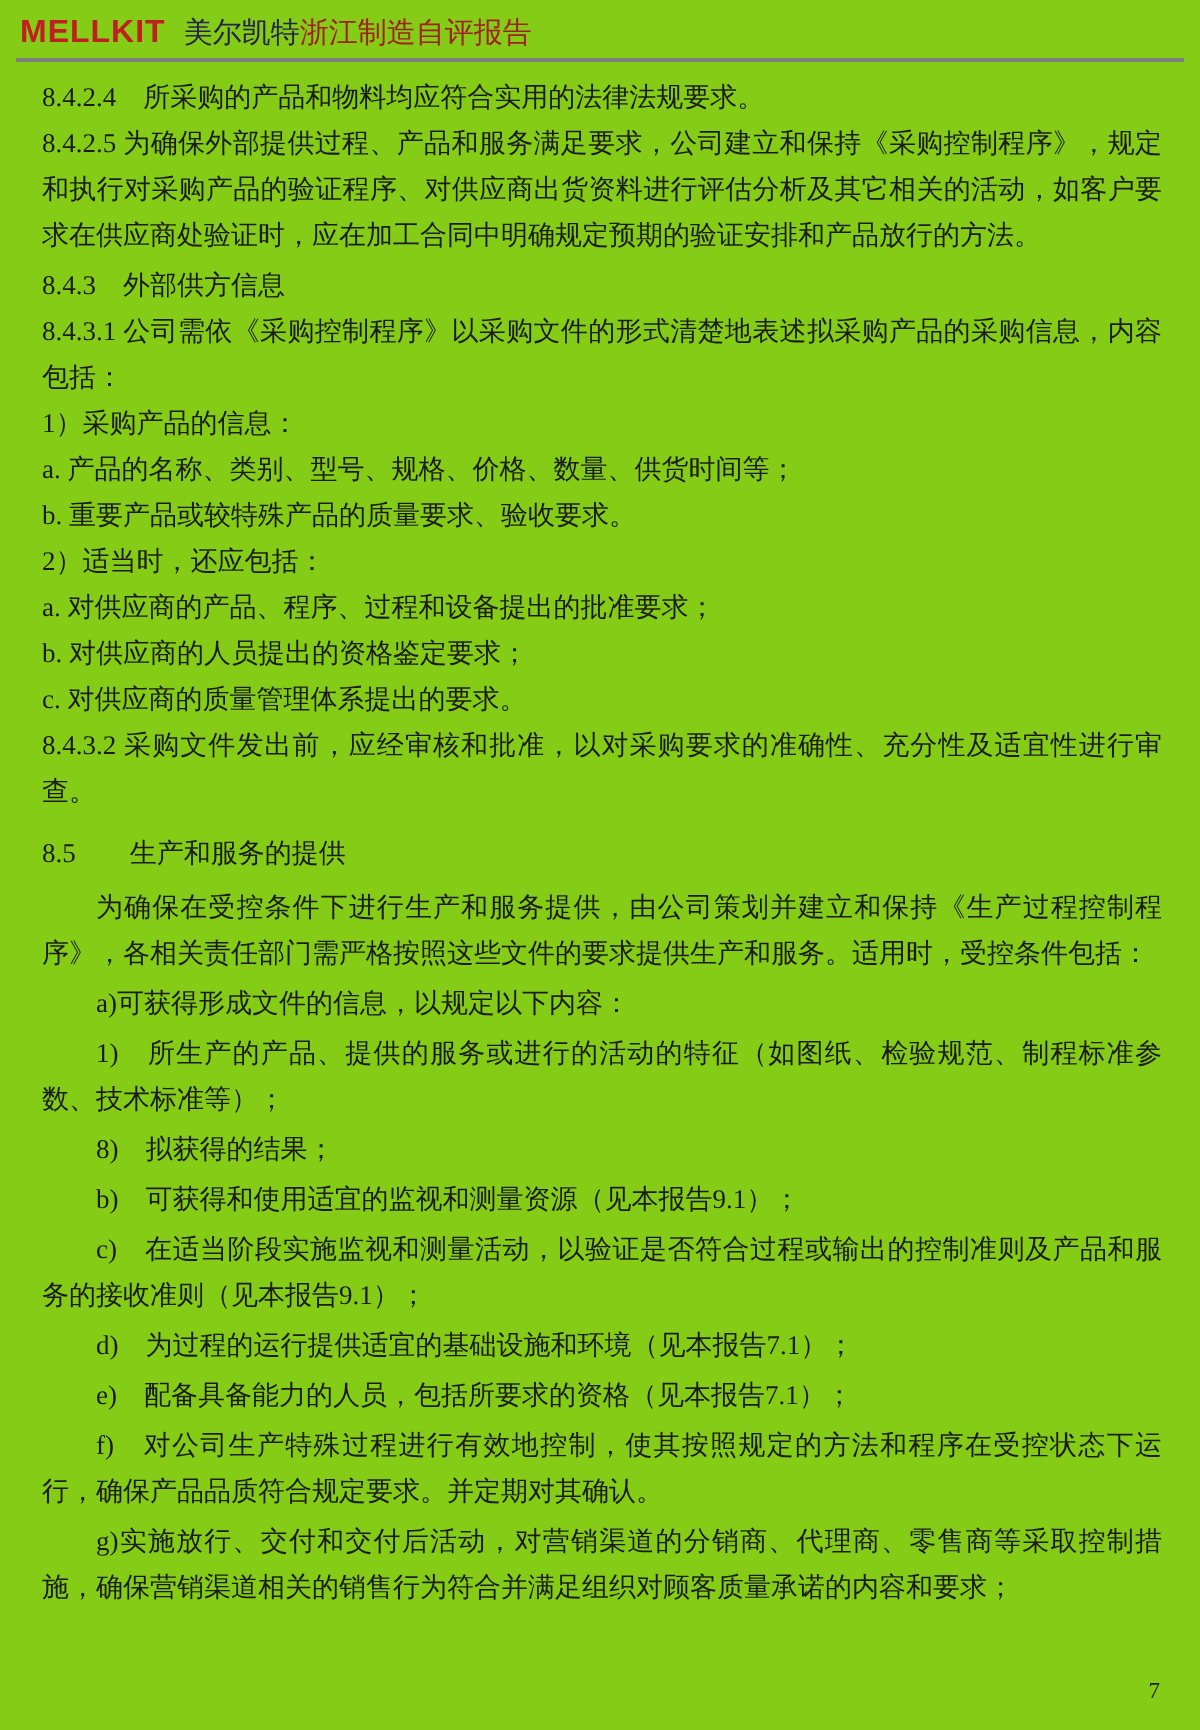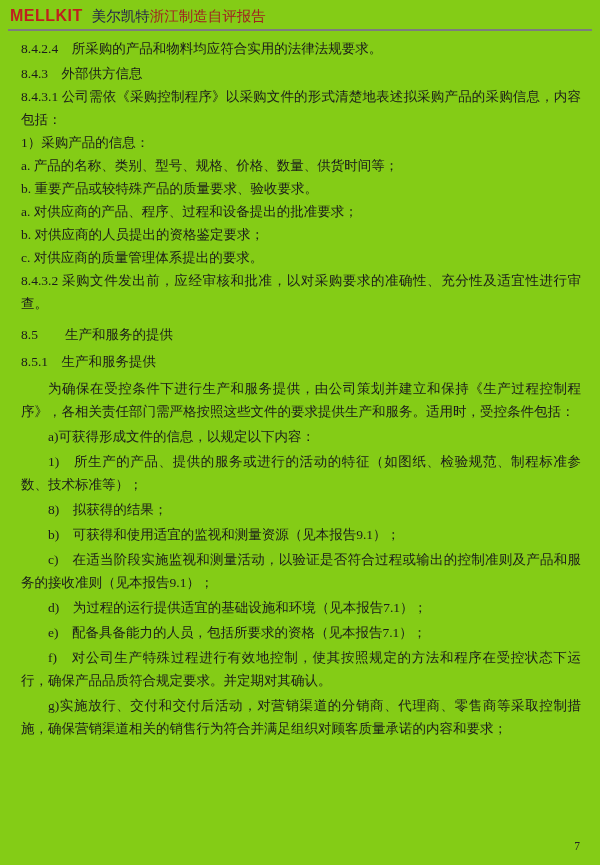--- a/index.html
+++ b/index.html
@@ -29,31 +29,32 @@
 <div class="page">
 
   <header>
     <span class="logo">MELLKIT</span>
     <span class="company">美尔凯特</span><span class="title">浙江制造自评报告</span>
   </header>
   <div class="rule"></div>
 
   <main>
     <p class="para">8.4.2.4　所采购的产品和物料均应符合实用的法律法规要求。</p>
+    <p class="para">8.4.2.5 为确保外部提供过程、产品和服务满足要求，公司建立和保持《采购控制程序》，规定和执行对采购产品的验证程序、对供应商出货资料进行评估分析及其它相关的活动，如客户要求在供应商处验证时，应在加工合同中明确规定预期的验证安排和产品放行的方法。</p>
     <p class="para h mt-xs">8.4.3　外部供方信息</p>
     <p class="para">8.4.3.1 公司需依《采购控制程序》以采购文件的形式清楚地表述拟采购产品的采购信息，内容包括：</p>
     <p class="para">1）采购产品的信息：</p>
     <p class="para">a. 产品的名称、类别、型号、规格、价格、数量、供货时间等；</p>
     <p class="para">b. 重要产品或较特殊产品的质量要求、验收要求。</p>
+    <p class="para">2）适当时，还应包括：</p>
     <p class="para">a. 对供应商的产品、程序、过程和设备提出的批准要求；</p>
     <p class="para">b. 对供应商的人员提出的资格鉴定要求；</p>
     <p class="para">c. 对供应商的质量管理体系提出的要求。</p>
     <p class="para">8.4.3.2 采购文件发出前，应经审核和批准，以对采购要求的准确性、充分性及适宜性进行审查。</p>
     <p class="para h mt-md">8.5　　生产和服务的提供</p>
-    <p class="para h mt-sm">8.5.1　生产和服务提供</p>
     <p class="para ind mt-sm">为确保在受控条件下进行生产和服务提供，由公司策划并建立和保持《生产过程控制程序》，各相关责任部门需严格按照这些文件的要求提供生产和服务。适用时，受控条件包括：</p>
     <p class="para ind mt-xs">a)可获得形成文件的信息，以规定以下内容：</p>
     <p class="para ind mt-xs">1)　所生产的产品、提供的服务或进行的活动的特征（如图纸、检验规范、制程标准参数、技术标准等）；</p>
     <p class="para ind mt-xs">8)　拟获得的结果；</p>
     <p class="para ind mt-xs">b)　可获得和使用适宜的监视和测量资源（见本报告9.1）；</p>
     <p class="para ind mt-xs">c)　在适当阶段实施监视和测量活动，以验证是否符合过程或输出的控制准则及产品和服务的接收准则（见本报告9.1）；</p>
     <p class="para ind mt-xs">d)　为过程的运行提供适宜的基础设施和环境（见本报告7.1）；</p>
     <p class="para ind mt-xs">e)　配备具备能力的人员，包括所要求的资格（见本报告7.1）；</p>
     <p class="para ind mt-xs">f)　对公司生产特殊过程进行有效地控制，使其按照规定的方法和程序在受控状态下运行，确保产品品质符合规定要求。并定期对其确认。</p>
     <p class="para ind mt-xs">g)实施放行、交付和交付后活动，对营销渠道的分销商、代理商、零售商等采取控制措施，确保营销渠道相关的销售行为符合并满足组织对顾客质量承诺的内容和要求；</p>

